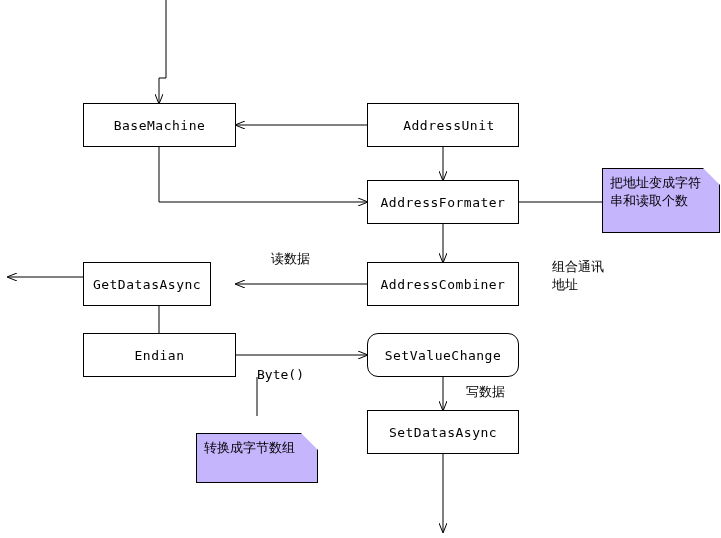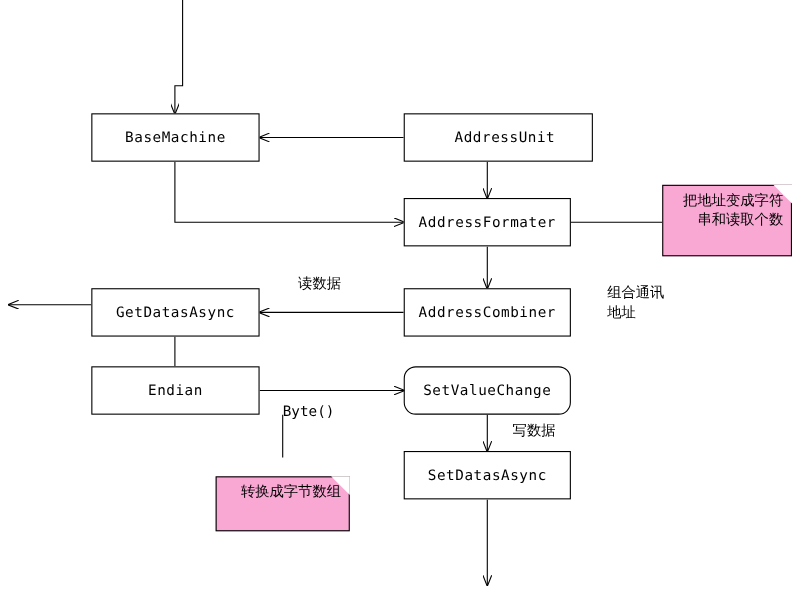--- a/index.html
+++ b/index.html
@@ -25,28 +25,28 @@
     justify-content: center;
     font-family: "DejaVu Sans Mono", monospace;
     font-size: 13px;
     color: #000000;
     letter-spacing: 0.5px;
     text-align: right;
   }
   .note {
     position: absolute;
     border: 1px solid #000000;
-    background: #f9a8d4;
+    background: #c4b5fd;
     box-sizing: border-box;
     font-family: "DejaVu Sans", sans-serif;
     font-size: 13px;
     color: #000000;
     padding: 5px 7px;
     line-height: 1.35;
-    text-align: right;
+    text-align: left;
   }
   .note .foldcut {
     position: absolute;
     top: -1px;
     right: -1px;
     width: 0;
     height: 0;
     border-top: 17px solid #ffffff;
     border-left: 17px solid transparent;
   }
@@ -108,27 +108,27 @@
     <path d="M257,377 L257,416" fill="none" stroke="#000000" stroke-width="1"></path>
 
     <path d="M443,377 L443,410" fill="none" stroke="#000000" stroke-width="1" marker-end="url(#arrow)"></path>
 
     <path d="M443,454 L443,532" fill="none" stroke="#000000" stroke-width="1" marker-end="url(#arrow)"></path>
   </svg>
 
   <div class="node" style="left:83px;  top:103px; width:153px; height:44px;">
       <span>BaseMachine</span>
     </div>
-  <div class="node" style="left:367px; top:103px; width:172px; height:44px;padding-left:12px;">
+  <div class="node" style="left:367px; top:103px; width:152px; height:44px;padding-left:12px;">
       <span>AddressUnit</span>
     </div>
   <div class="node" style="left:367px; top:180px; width:152px; height:44px;">
       <span>AddressFormater</span>
     </div>
-  <div class="node" style="left:83px;  top:262px; width:153px; height:44px;">
+  <div class="node" style="left:83px;  top:262px; width:128px; height:44px;">
       <span>GetDatasAsync</span>
     </div>
   <div class="node" style="left:367px; top:262px; width:152px; height:44px;">
       <span>AddressCombiner</span>
     </div>
   <div class="node" style="left:83px;  top:333px; width:153px; height:44px;">
       <span>Endian</span>
     </div>
   <div class="node" style="left:367px; top:333px; width:152px; height:44px;border-radius:11px;">
       <span>SetValueChange</span>

